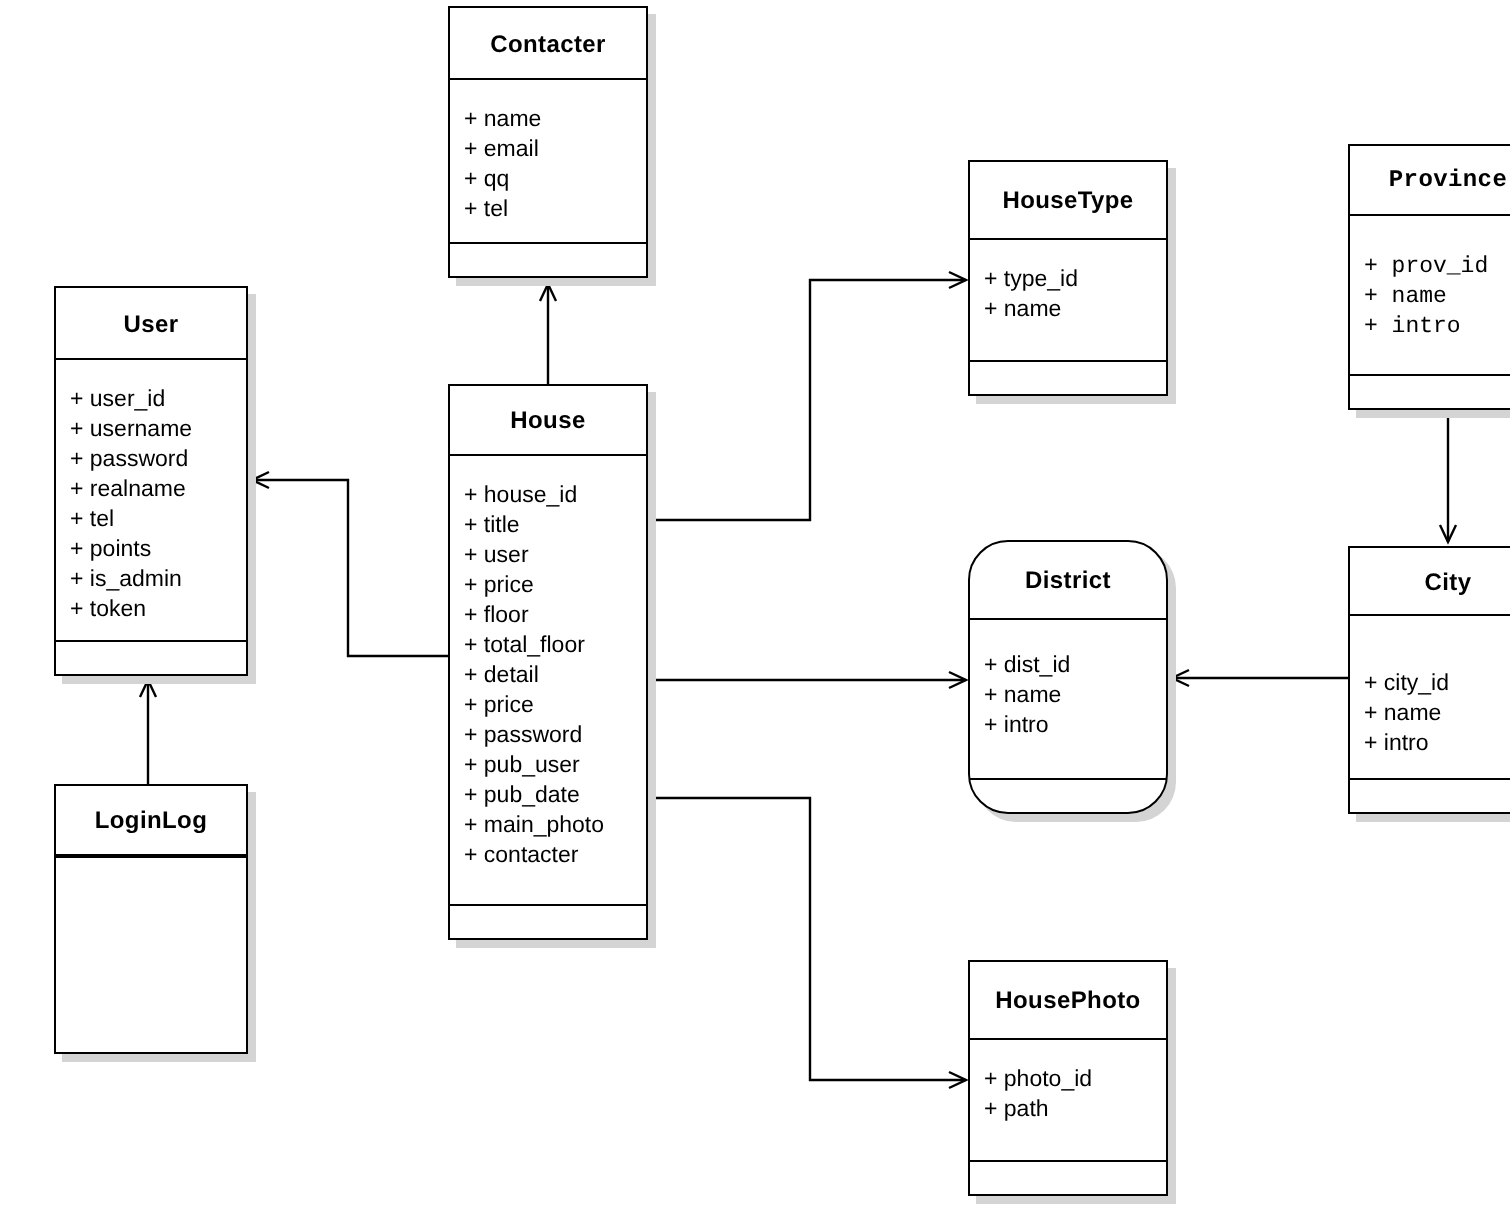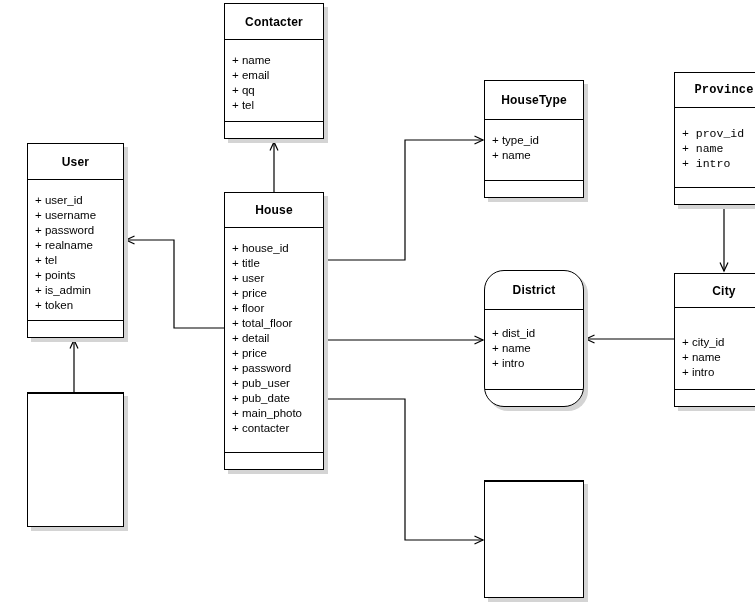--- a/index.html
+++ b/index.html
@@ -137,20 +137,26 @@
     <div class="uml-title">City</div>
     <div class="uml-attrs">
       <div>+ city_id</div>
       <div>+ name</div>
       <div>+ intro</div>
     </div>
     <div class="uml-footer"></div>
   </div>
 
   <div class="uml-box" id="box-loginlog">
+    <div class="uml-title">LoginLog</div>
     <div class="uml-footer"></div>
   </div>
 
   <div class="uml-box" id="box-housephoto">
+    <div class="uml-title">HousePhoto</div>
+    <div class="uml-attrs">
+      <div>+ photo_id</div>
+      <div>+ path</div>
+    </div>
     <div class="uml-footer"></div>
   </div>
 
 </div>
 
 </body></html>

